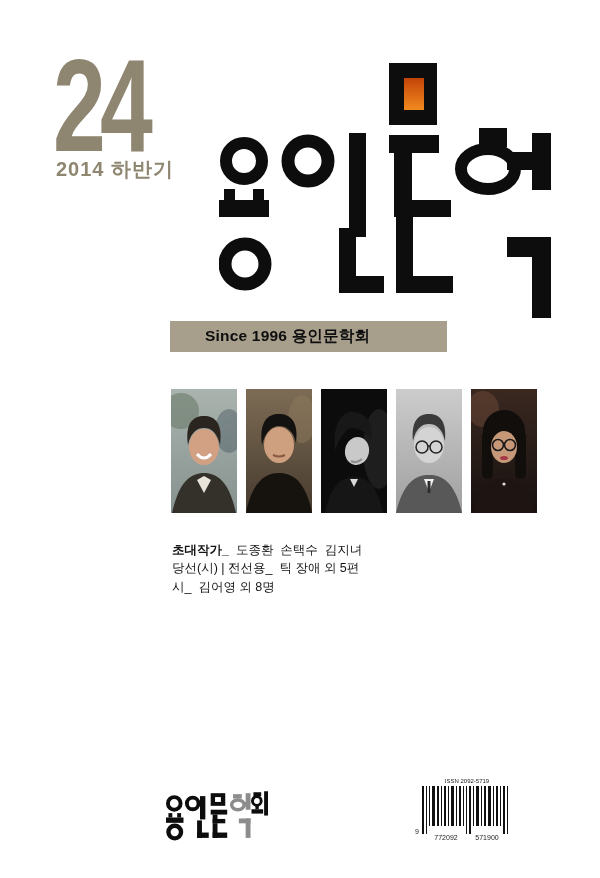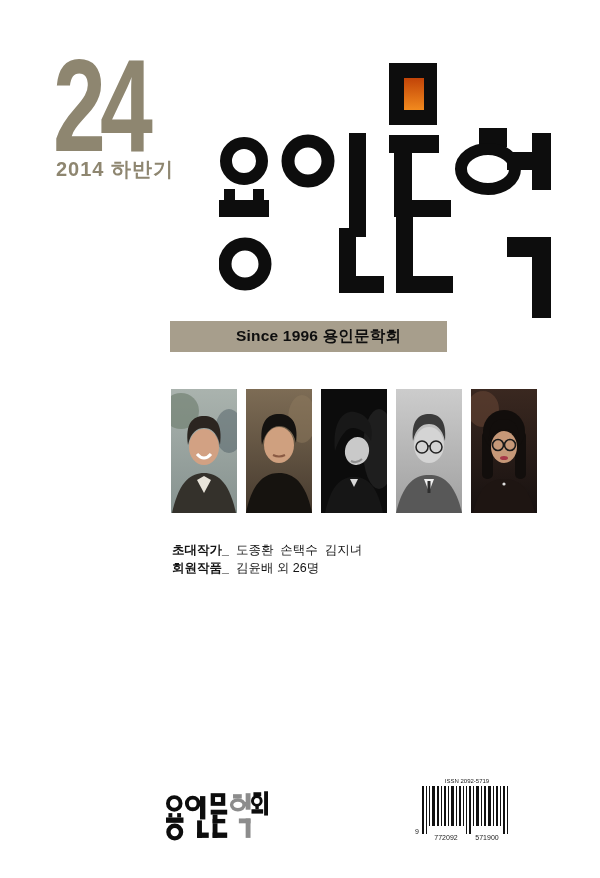--- a/index.html
+++ b/index.html
@@ -21,21 +21,21 @@
   .title-logo{position:absolute;left:219px;top:55px;width:346px;height:264px;}
   .g{fill:#0d0d0d;}
   .ring{fill:none;stroke:#0d0d0d;}
   
   .since-bar{
     position:absolute;left:170px;top:321px;width:277px;height:31px;
     background:#a79e8c;display:flex;align-items:center;
   }
   .since-bar span{
     padding-left:35px;font-size:15.5px;font-weight:600;color:#0e0e0e;
-    letter-spacing:0.2px;white-space:nowrap;margin-left:31px;
+    letter-spacing:0.2px;white-space:nowrap;
   }
   
   .photos{position:absolute;left:171px;top:389px;display:flex;gap:9px;}
   .photo{width:66px;height:124px;display:block;}
   
   .toc{position:absolute;left:172px;top:541px;width:400px;font-size:12.5px;line-height:18.4px;color:#141414;}
   .toc-line{white-space:pre-wrap;}
   .lbl{font-weight:normal;text-align:center;}
   .lbl.b{font-weight:bold;}
   
@@ -181,21 +181,22 @@
       <path d="M18,52 C17,36 24,30 33,30 C42,30 49,36 48,52 C44,42 38,40 33,40 C28,40 22,42 18,52 Z" fill="#120e0c"></path>
       <circle cx="27" cy="56" r="5.5" fill="none" stroke="#1a1a1a" stroke-width="1.6"></circle>
       <circle cx="39" cy="56" r="5.5" fill="none" stroke="#1a1a1a" stroke-width="1.6"></circle>
       <ellipse cx="33" cy="69" rx="4" ry="2" fill="#a83848"></ellipse>
       <circle cx="33" cy="95" r="1.6" fill="#dddddd"></circle>
     </svg>
   </div>
 
   <div class="toc">
     <div class="toc-line"><span class="lbl b">초대작가_</span><span>  도종환  손택수  김지녀</span></div>
-    <div class="toc-line"><span class="lbl b">회원작품_</span><span>  김윤배 외 26명</span></div>
+    <div class="toc-line"><span class="lbl">당선(시) | 전선용_</span><span>  틱 장애 외 5편</span></div>
+    <div class="toc-line"><span class="lbl">시_</span><span>  김어영 외 8명</span></div>
   </div>
 
   <svg class="pub-logo" viewBox="0 0 210 106" role="img" aria-label="용인문학회">
     <g>
       <circle class="ring" cx="17" cy="25" r="13" stroke-width="8"></circle>
       <rect class="g" x="5" y="45" width="8" height="9"></rect>
       <rect class="g" x="23" y="45" width="8" height="9"></rect>
       <rect class="g" x="0" y="54" width="36" height="11"></rect>
       <circle class="ring" cx="18" cy="84" r="13" stroke-width="9"></circle>
     </g>

